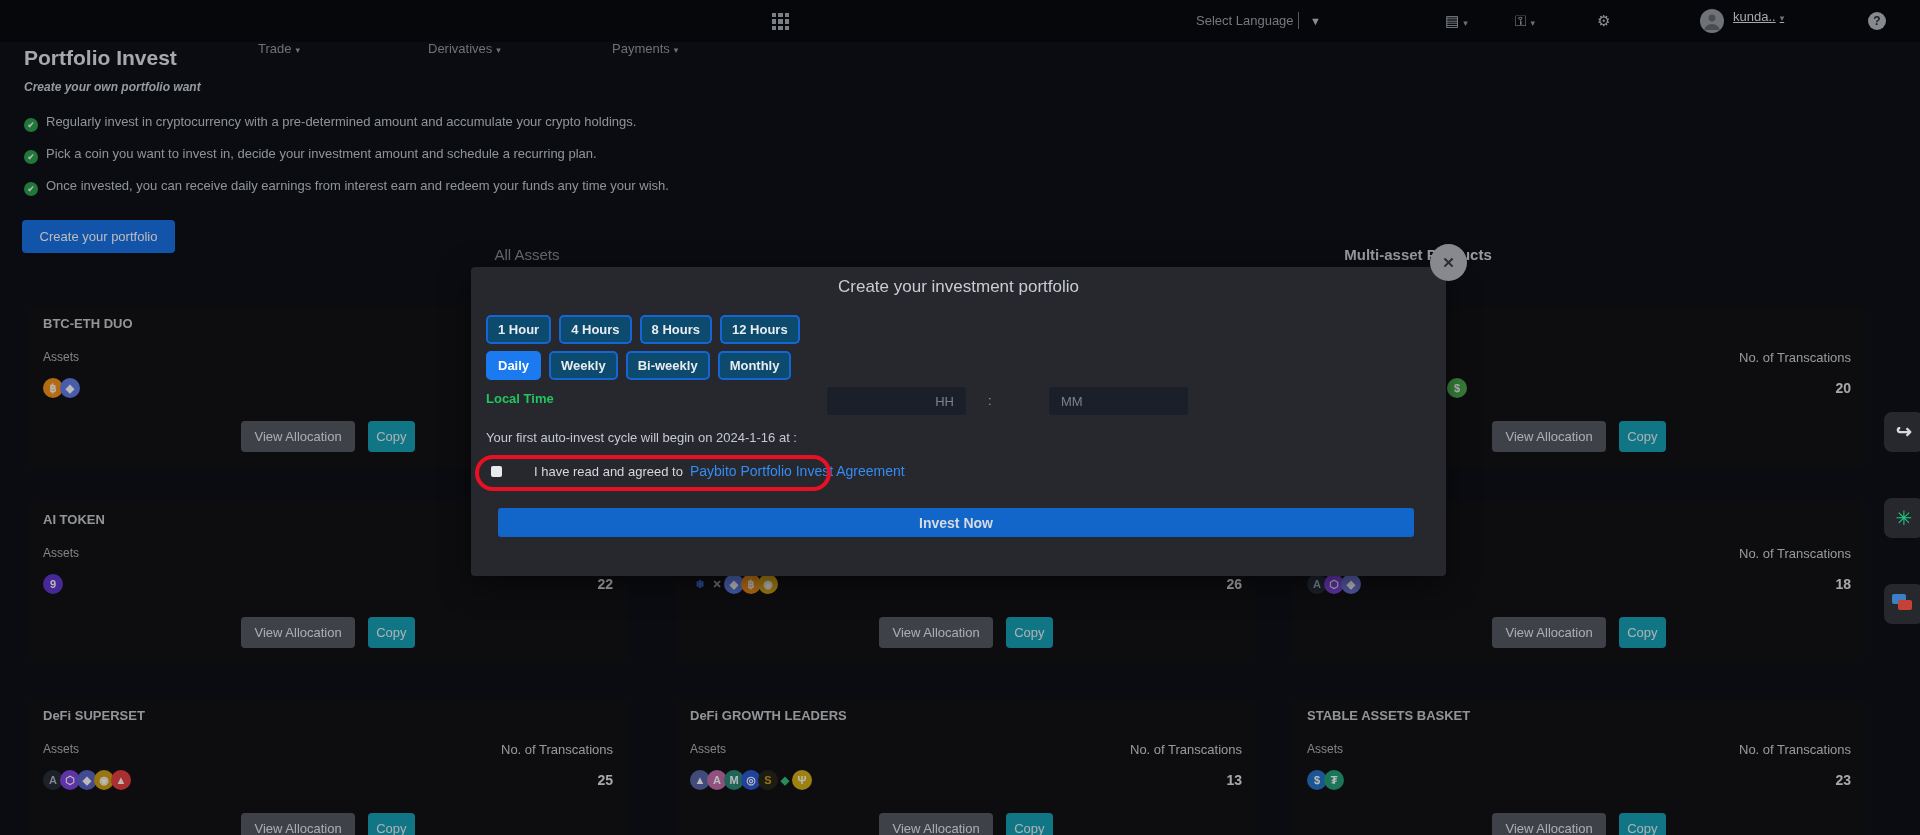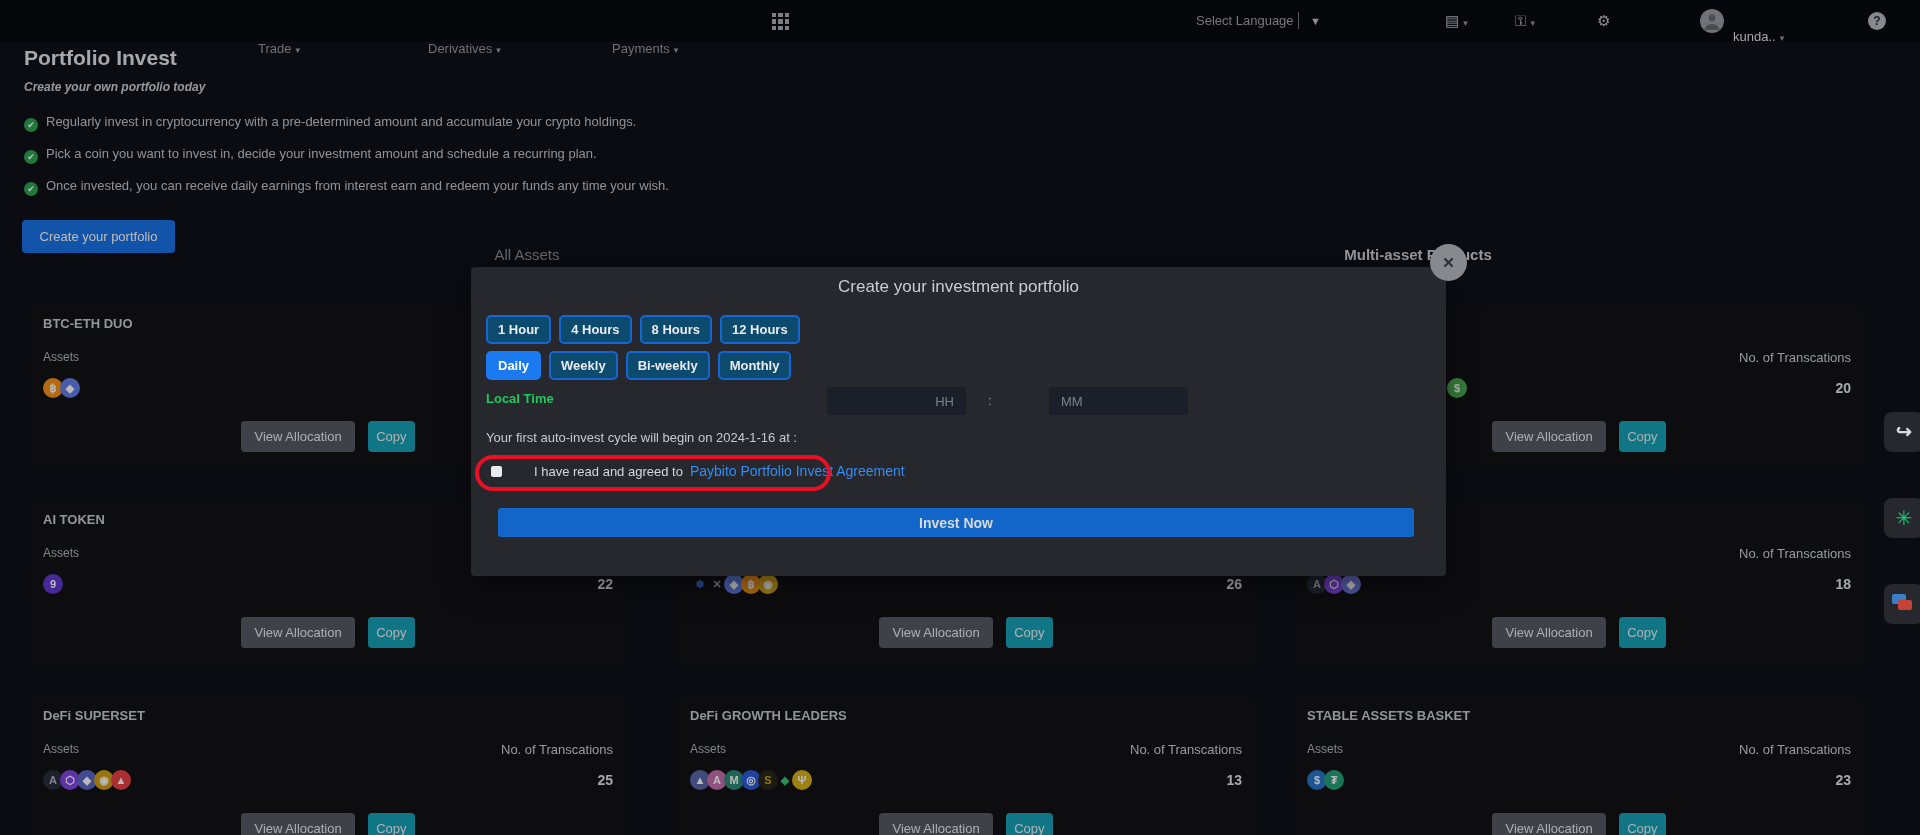--- a/index.html
+++ b/index.html
@@ -12,21 +12,21 @@
   .caret { font-size:9px; color:#6e7276; margin-left:4px; }
   .grid-icon { position:absolute; left:772px; top:13px; width:17px; height:17px; display:grid;
                grid-template-columns:repeat(3,1fr); gap:2px; cursor:pointer; }
   .grid-icon span { background:#7c8084; }
   .lang { position:absolute; left:1196px; top:0; line-height:42px; color:#75797d; font-size:13px; cursor:pointer; }
   .lang-sep { position:absolute; left:1298px; top:12px; height:17px; width:1px; background:#55585c; }
   .lang-caret { position:absolute; left:1310px; top:0; line-height:42px; color:#8a8e92; font-size:11px; cursor:pointer; }
   .hicon { position:absolute; top:0; line-height:42px; color:#8e9296; font-size:15px; cursor:pointer; }
   .avatar { position:absolute; left:1700px; top:9px; width:24px; height:24px; border-radius:50%; background:#6f7276; overflow:hidden; }
   .avatar svg { display:block; margin:3px auto 0; }
-  .username { position:absolute; left:1733px; top:16px; line-height:42px; color:#a6a9ad; font-size:13px; cursor:pointer; }
+  .username { position:absolute; left:1733px; top:4px; line-height:26px; color:#a6a9ad; font-size:13px; cursor:pointer;text-decoration:underline; }
   .help-circle { position:absolute; left:1868px; top:12px; width:18px; height:18px; border-radius:50%;
                  background:#86898d; color:#1b1d20; font-size:12px; font-weight:bold; text-align:center; line-height:18px; cursor:pointer; }
 
   
   .hero-title { position:absolute; left:24px; top:46px; color:#e4e7ea; font-size:21px; font-weight:bold; }
   .hero-sub   { position:absolute; left:24px; top:80px; color:#cdd3d8; font-size:12px; font-style:italic; font-weight:bold; }
   .bullet { position:absolute; left:24px; color:#c3c9cf; font-size:13px; line-height:15px; }
   .bullet .chk { display:inline-block; width:14px; height:14px; border-radius:50%; background:#2ea44f;
                  color:#fff; font-size:9px; text-align:center; line-height:14px; margin-right:8px; vertical-align:-2px; }
   .cta { position:absolute; left:22px; top:220px; width:153px; height:33px; background:#1a73e8; border:none;
@@ -134,21 +134,21 @@
     <svg width="18" height="18" viewBox="0 0 18 18">
       <circle cx="9" cy="6" r="3.4" fill="#4a4d51"></circle>
         <path d="M1.5 18 a7.5 6 0 0 1 15 0 z" fill="#4a4d51"></path>
     </svg>
   </span>
   <span class="username"><span>kunda..</span><span class="caret">▾</span></span>
   <span class="help-circle">?</span>
 </div>
 
 <div class="hero-title">Portfolio Invest</div>
-<div class="hero-sub">Create your own portfolio today</div>
+<div class="hero-sub">Create your own portfolio want</div>
 <div class="bullet" style="top:114px"><span class="chk">✔</span><span>Regularly invest in cryptocurrency with a pre-determined amount and accumulate your crypto holdings.</span></div>
 <div class="bullet" style="top:146px"><span class="chk">✔</span><span>Pick a coin you want to invest in, decide your investment amount and schedule a recurring plan.</span></div>
 <div class="bullet" style="top:178px"><span class="chk">✔</span><span>Once invested, you can receive daily earnings from interest earn and redeem your funds any time your wish.</span></div>
 <button class="cta">Create your portfolio</button>
 
 <div class="tab tab-all">All Assets</div>
 <div class="tab tab-multi">Multi-asset Products</div>
 
 <div class="card c-r1c1">
   <div class="card-title">BTC-ETH DUO</div>

